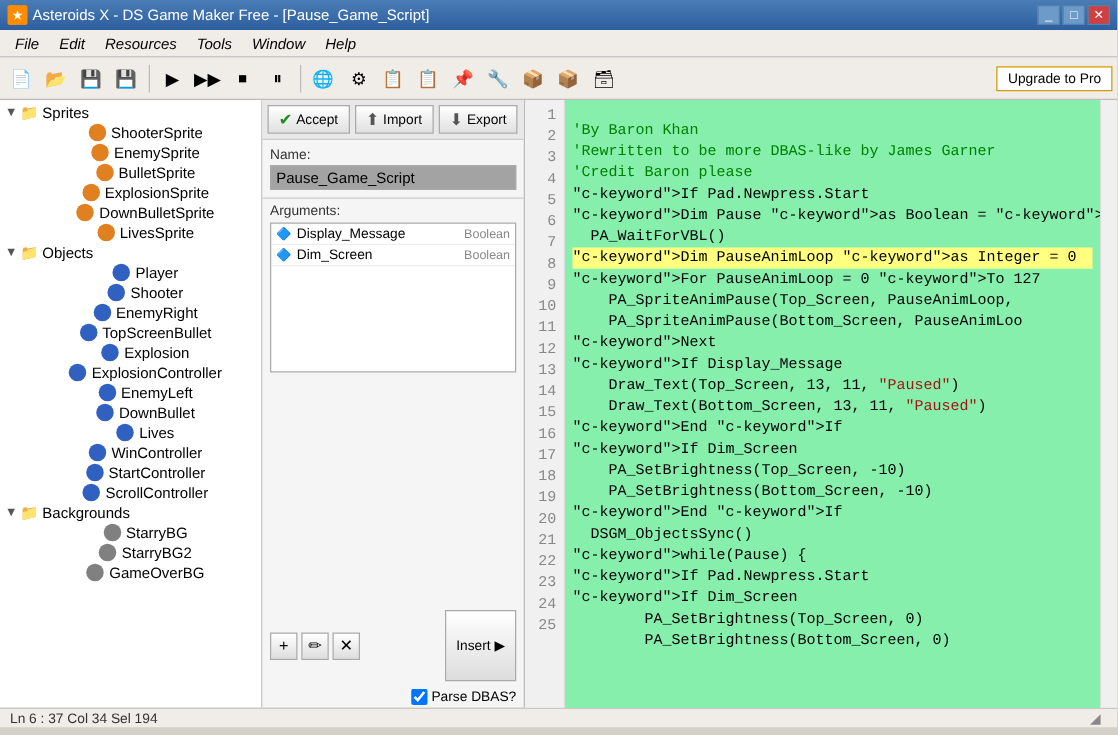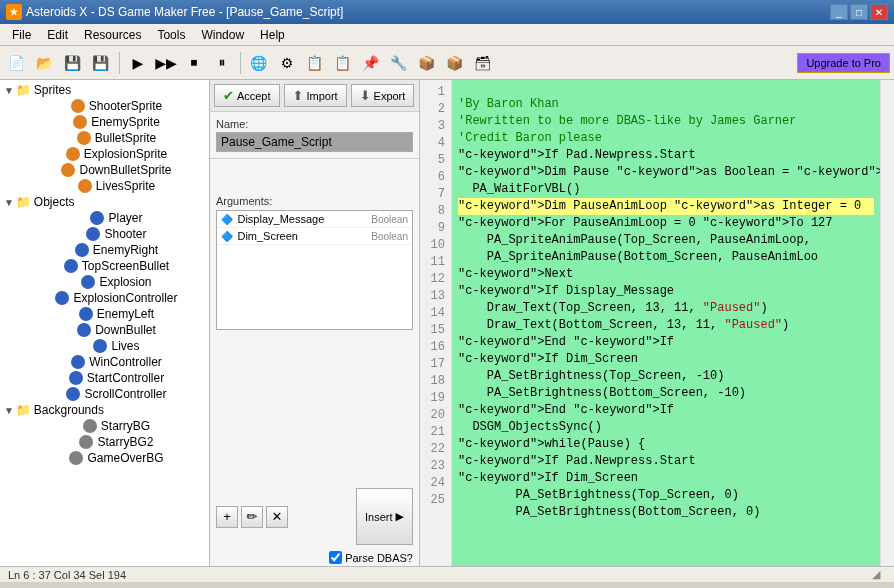--- a/index.html
+++ b/index.html
@@ -31,20 +31,21 @@
       display: flex;
       align-items: center;
       padding: 0 4px;
       border-bottom: 1px solid #bbb;
     }
     .menu-item {
       padding: 2px 8px;
       font-size: 12px;
       cursor: pointer;
       color: #000;
+      font-style: italic;
     }
 
     
     .toolbar {
       background: #f0ede8;
       height: 34px;
       display: flex;
       align-items: center;
       padding: 0 4px;
       border-bottom: 1px solid #bbb;
@@ -54,21 +55,21 @@
     .tb-btn {
       width: 26px; height: 26px;
       background: #f0ede8;
       border: 1px solid transparent;
       cursor: pointer;
       display: flex; align-items: center; justify-content: center;
       font-size: 14px;
     }
     .upgrade-btn {
       margin-left: auto;
-      background: #8b5cf6;
+      background: #ffffff;
       border: 1px solid #cc9900;
       padding: 3px 8px;
       font-size: 11px;
       cursor: pointer;
     }
 
     
     .main-layout {
       display: flex;
       height: calc(588px - 24px - 22px - 34px - 22px);
@@ -138,21 +139,21 @@
     }
     .form-label { font-size: 11px; color: #333; margin-bottom: 2px; }
     .form-input {
       width: 100%;
       padding: 2px 4px;
       border: 1px solid #aaa;
       font-size: 12px;
       background: #a3a3a3;
     }
     .args-section { padding: 4px 6px; flex: 1; }
-    .args-label { font-size: 11px; color: #333; margin-bottom: 3px; margin-top: 32px; }
+    .args-label { font-size: 11px; color: #333; margin-bottom: 3px; }
     .args-list {
       background: white;
       border: 1px solid #aaa;
       min-height: 120px;
     }
     .arg-item {
       display: flex;
       align-items: center;
       padding: 2px 4px;
       font-size: 11px;

